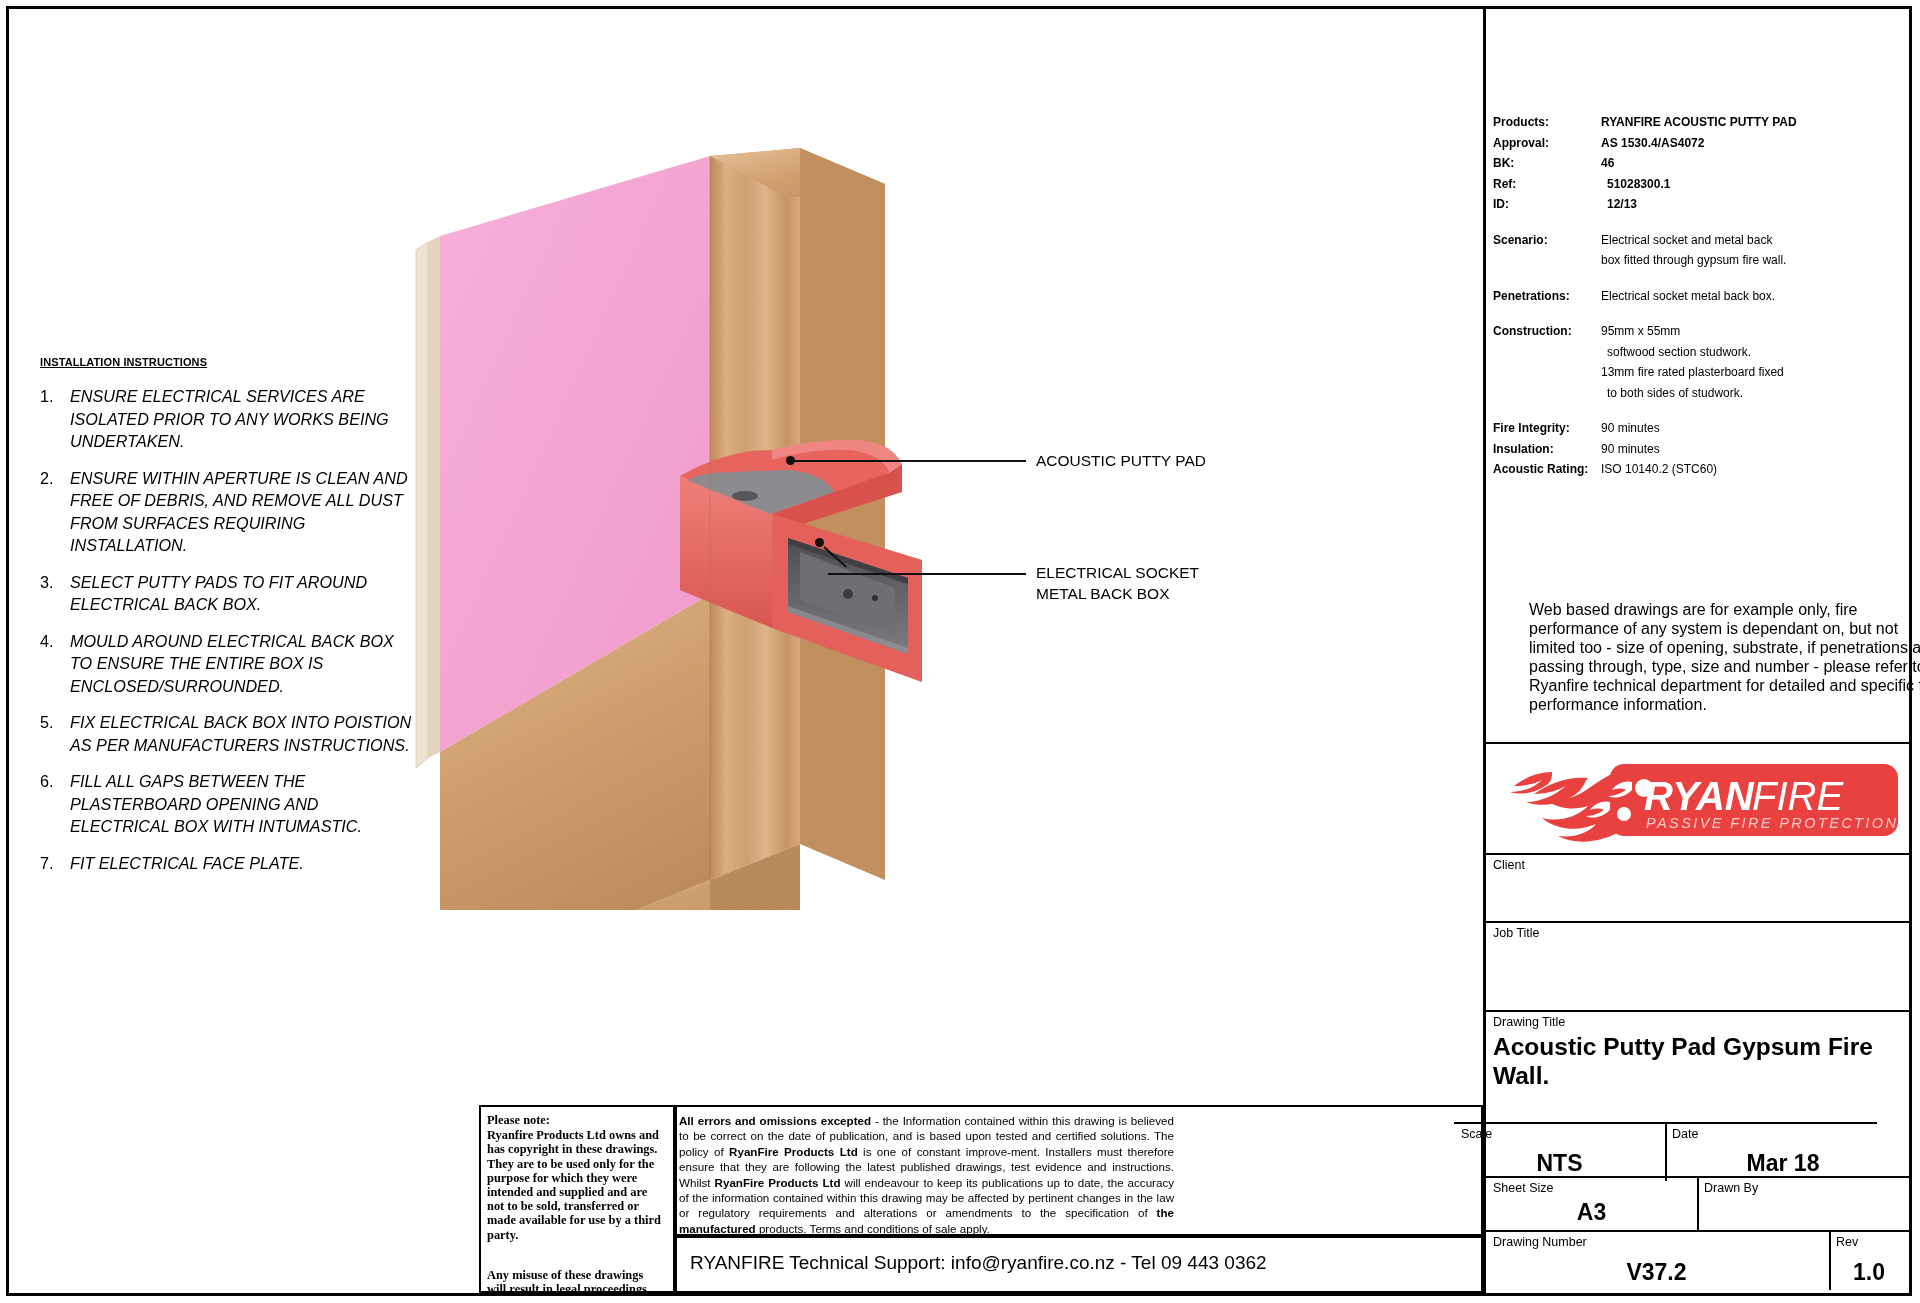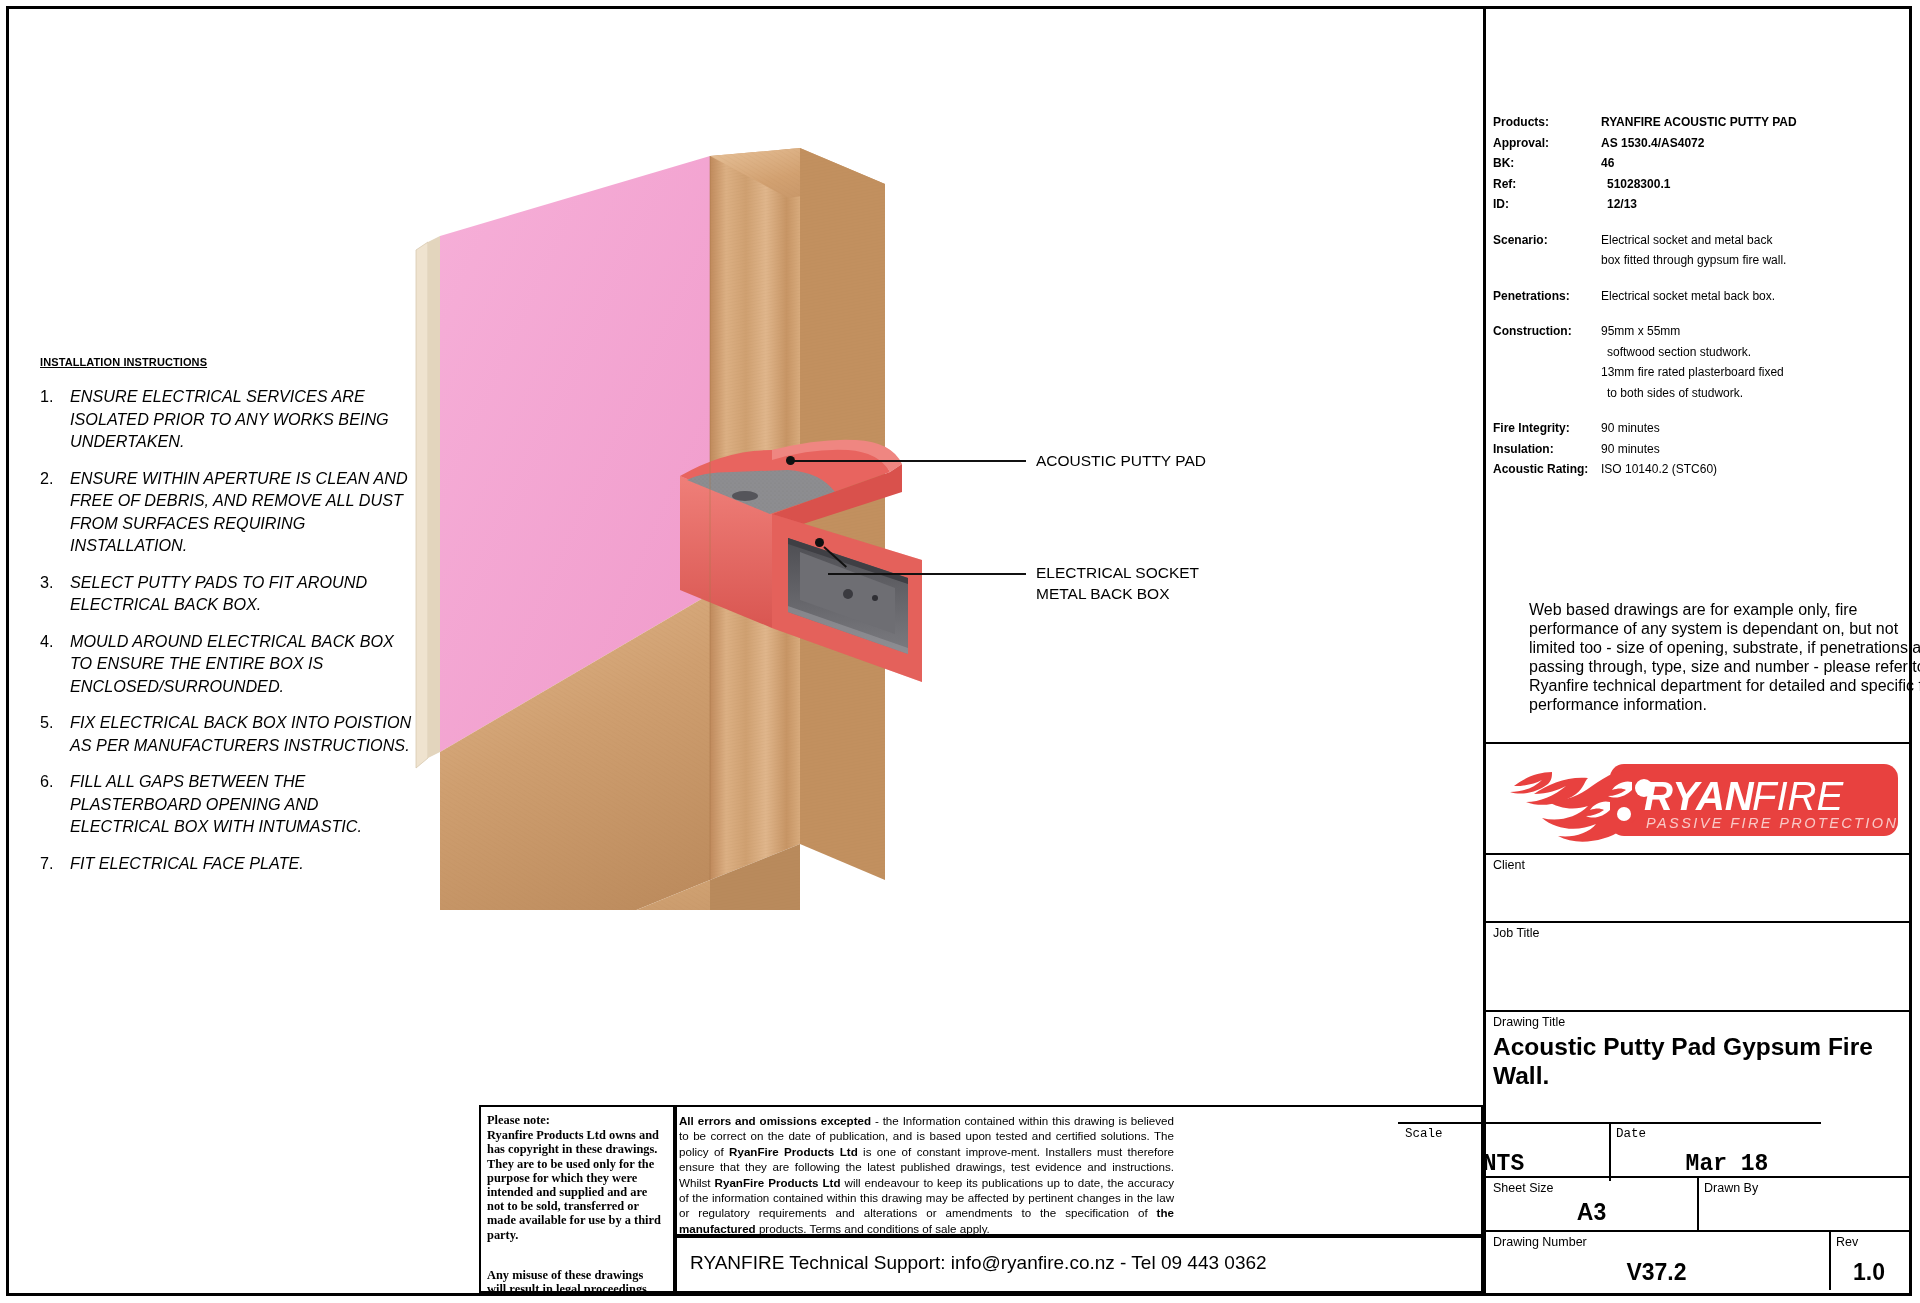--- a/index.html
+++ b/index.html
@@ -470,21 +470,21 @@
   <div class="tb" style="left:1486px; top:1010px; width:423px; height:112px;">
     <div class="tb-label">Drawing Title</div>
     <div class="drawing-title-text">Acoustic Putty Pad Gypsum Fire Wall.</div>
   </div>
 
   <div class="tb" style="left:1486px; top:921px; width:423px; height:89px;">
     <div class="tb-label">Job Title</div>
     <div class="tb-value-center"></div>
   </div>
 
-  <div class="tb" style="left:1398px; top:1122px; width:423px; height:59px;font-family:Liberation Mono, monospace;">
+  <div class="tb" style="left:1454px; top:1122px; width:423px; height:59px;">
     <div class="tb-vsplit" style="left:211px;"></div>
     <div class="tb-label">Scale</div>
     <div class="tb-value-center" style="left:0; right:212px;">NTS</div>
     <div class="tb-label" style="left:218px;">Date</div>
     <div class="tb-value-center" style="left:211px; right:0;margin-left:24px;">Mar 18</div>
   </div>
 
   <div class="tb" style="left:1486px; top:1176px; width:423px; height:54px;">
     <div class="tb-vsplit" style="left:211px;"></div>
     <div class="tb-label">Sheet Size</div>

